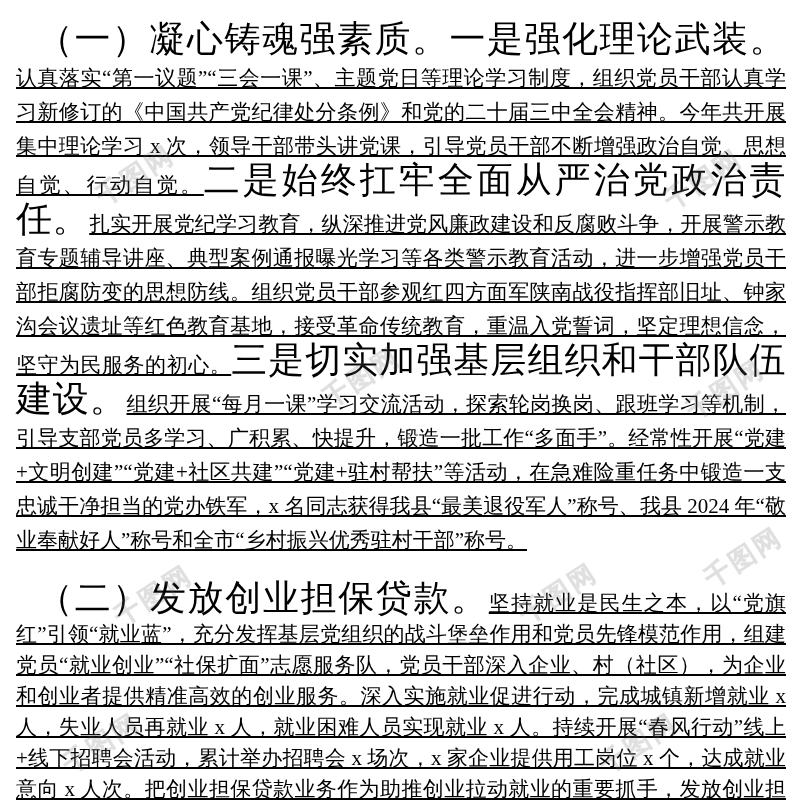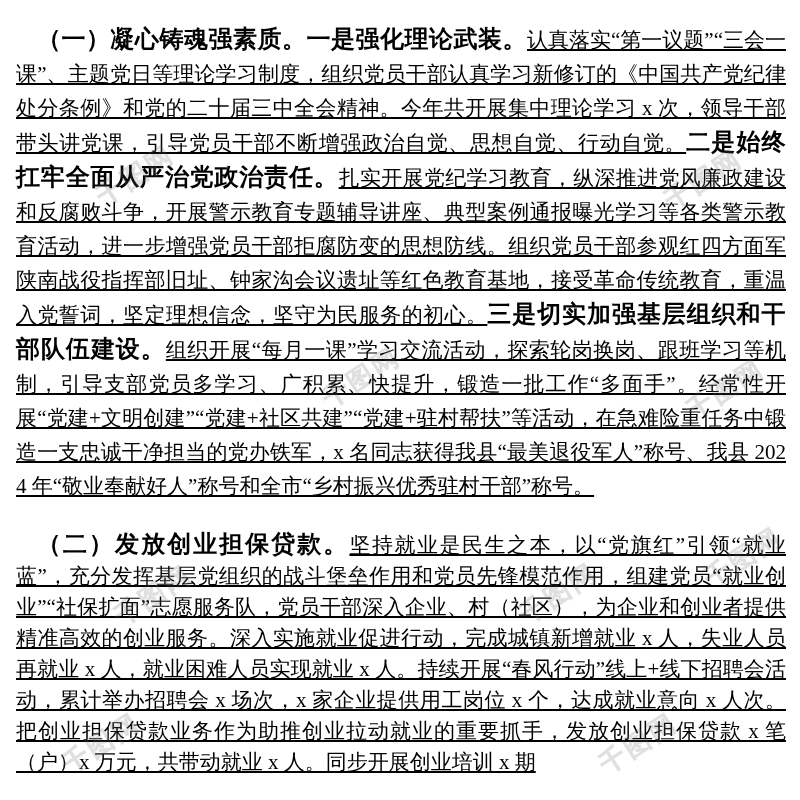--- a/index.html
+++ b/index.html
@@ -27,22 +27,22 @@
     text-align: justify;
     text-justify: inter-ideograph;
     text-indent: 21px;
     font-size: 21px;
     color: #000000;
     word-break: break-all;
   }
   .para-1 { line-height: 34px; }
   .para-2 { line-height: 31px; margin-top: 26px; }
   .seg-heading {
-    font-size: 24px;
-    font-weight: 700;
+    font-size: 36px;
+    font-weight: 400;
     letter-spacing: 0.5px;
   }
   .seg-body {
     font-weight: 400;
     text-decoration: underline;
   }
   .watermark-layer {
     position: absolute;
     left: 0; top: 0;
     width: 800px; height: 800px;

